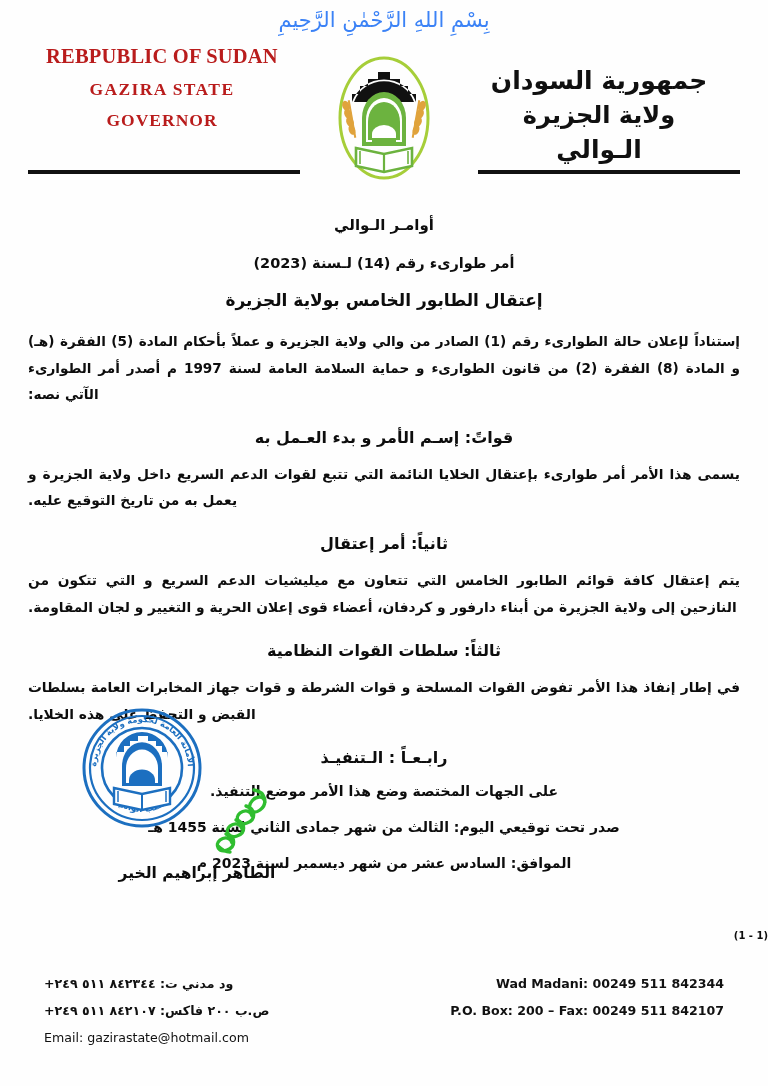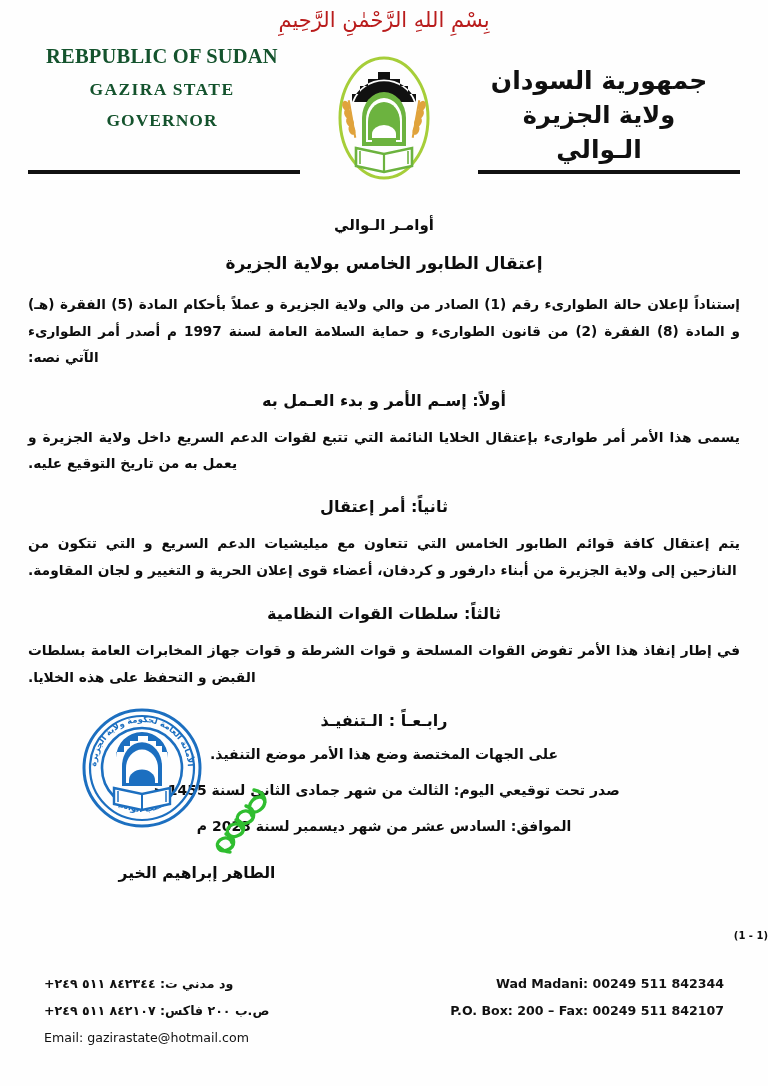--- a/index.html
+++ b/index.html
@@ -30,21 +30,21 @@
   }
   .lh-en {
     position: absolute;
     left: 22px;
     top: 46px;
     width: 280px;
     text-align: center;
     direction: ltr;
     font-family: "Liberation Serif", "DejaVu Serif", serif;
     font-weight: bold;
-    color: #14532d;
+    color: #b91c1c;
   }
   .lh-en .l1 { font-size: 20.5px; letter-spacing: 0.2px; line-height: 1.0; }
   .lh-en .l2 { font-size: 17.5px; letter-spacing: 1.4px; margin-top: 14px; line-height: 1.0; }
   .lh-en .l3 { font-size: 17.5px; letter-spacing: 1.0px; margin-top: 14px; line-height: 1.0; }
 
   .lh-ar {
     position: absolute;
     right: 24px;
     top: 32px;
     width: 290px;
@@ -74,21 +74,21 @@
     background: #111;
   }
 
   
   .basmala {
     position: absolute;
     left: 50%;
     transform: translateX(-50%);
     top: 8px;
     font-size: 21px;
-    color: #b91c1c;
+    color: #3b82f6;
     font-family: "DejaVu Sans", sans-serif;
     white-space: nowrap;
     letter-spacing: -1px;
   }
 
   
   .emblem {
     position: absolute;
     left: 50%;
     transform: translateX(-50%);
@@ -298,26 +298,27 @@
     </div>
 
     <div class="rule-left"></div>
     <div class="rule-right"></div>
   </div>
 
   <div class="doc">
 
     <div class="title-main">أوامـر الـوالي</div>
 
+    <div class="title-sub">أمر طوارىء رقم  (14)  لـسنة (2023)</div>
 
     <div class="title-subject">إعتقال الطابور الخامس بولاية الجزيرة</div>
 
     <p class="preamble">إستناداً لإعلان حالة الطوارىء رقم (1)  الصادر من والي ولاية الجزيرة و عملاً بأحكام المادة (5)  الفقرة (هـ) و المادة (8) الفقرة (2) من قانون الطوارىء و حماية السلامة العامة لسنة  1997 م أصدر أمر الطوارىء الآتي نصه:</p>
 
-    <div class="sec-head">أولاً: إسـم الأمر و بدء العـمل به</div>
+    <div class="sec-head">قواتً: إسـم الأمر و بدء العـمل به</div>
     <p class="sec-body">يسمى هذا الأمر أمر طوارىء بإعتقال الخلايا النائمة التي تتبع لقوات الدعم السريع داخل ولاية الجزيرة و يعمل به من تاريخ التوقيع عليه.</p>
 
     <div class="sec-head">ثانياً: أمر إعتقال</div>
     <p class="sec-body">يتم إعتقال كافة قوائم الطابور الخامس التي تتعاون مع ميليشيات الدعم السريع و التي تتكون من النازحين إلى ولاية الجزيرة من أبناء دارفور و كردفان، أعضاء قوى إعلان الحرية و التغيير و لجان المقاومة.</p>
 
     <div class="sec-head">ثالثاً: سلطات القوات النظامية</div>
     <p class="sec-body">في إطار إنفاذ هذا الأمر تفوض القوات المسلحة و قوات الشرطة و قوات جهاز المخابرات العامة بسلطات القبض و التحفظ على هذه الخلايا.</p>
 
     <div class="sec-head">رابـعـاً : الـتنفيـذ</div>
     <div class="exec-line">على الجهات المختصة وضع هذا الأمر موضع التنفيذ.</div>

